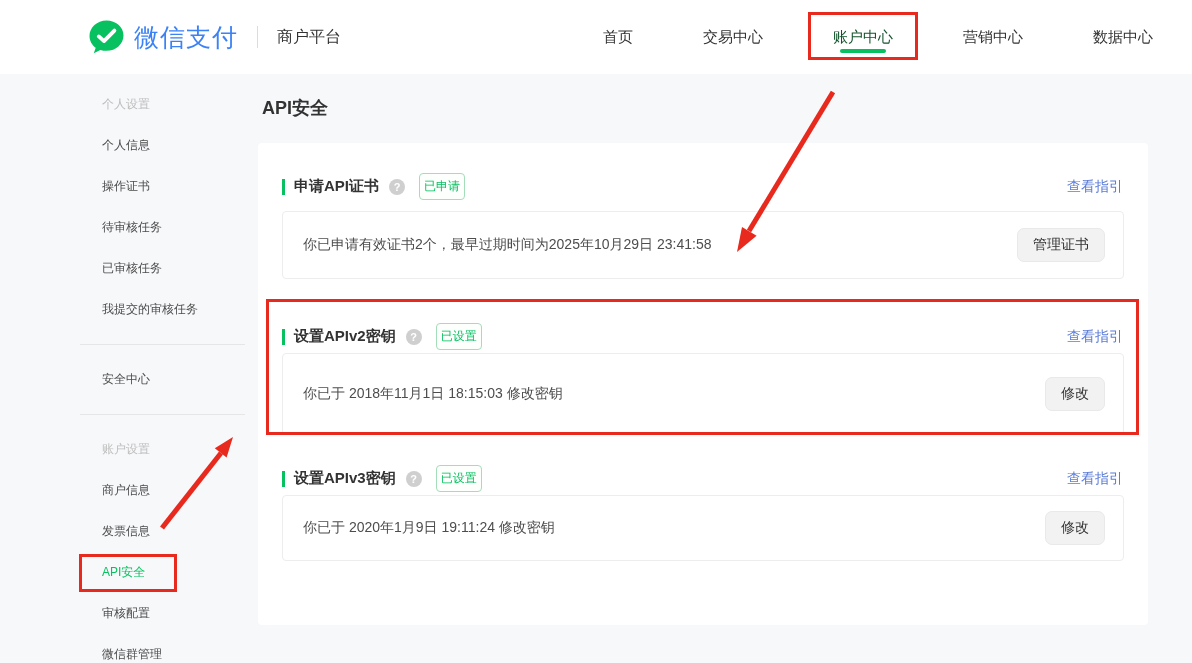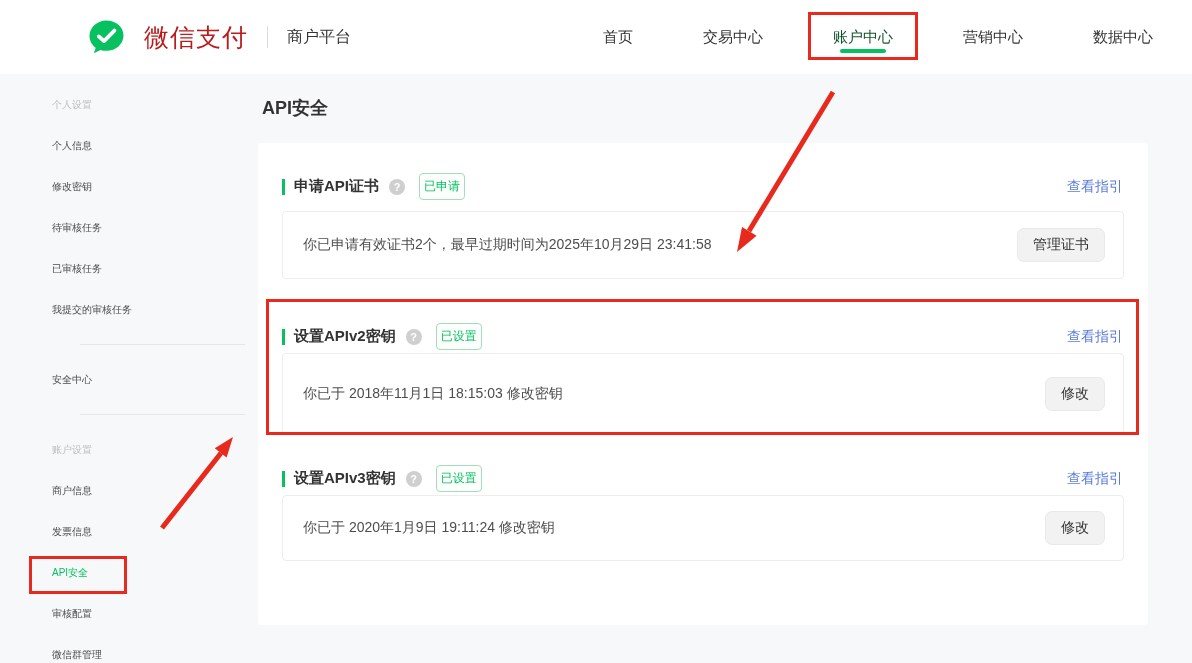--- a/index.html
+++ b/index.html
@@ -4,31 +4,31 @@
 <style>
   * { margin:0; padding:0; box-sizing:border-box; }
   html,body { background:#e9eaec; }
   body { font-family:"Liberation Sans","DejaVu Sans",sans-serif; }
   .page { position:relative; width:1192px; height:663px; background:#f7f8fa; overflow:hidden; margin:0 auto; }
 
   
   .header { position:absolute; top:0; left:0; width:1192px; height:74px; background:#ffffff; }
   .logo-area { position:absolute; left:88px; top:0; height:74px; display:flex; align-items:center; cursor:pointer; }
   .logo-bubble { width:37px; height:37px; display:block; }
-  .logo-text { font-size:25px; color:#b91c1c; margin-left:19px; letter-spacing:1px; }
+  .logo-text { font-size:25px; color:#3b82f6; margin-left:9px; letter-spacing:1px; }
   .logo-divider { width:1px; height:22px; background:#dcdcdc; margin:0 19px; }
   .logo-subtitle { font-size:16px; color:#333; }
   .top-nav { position:absolute; left:602px; top:0; height:74px; display:flex; align-items:center; gap:68px; }
   .nav-item { position:relative; font-size:15px; color:#333; cursor:pointer; padding:26px 1px; white-space:nowrap; }
   .nav-item.active { color:#14532d; }
   .nav-item.active .nav-underline { position:absolute; left:50%; transform:translateX(-50%); bottom:20px; width:46px; height:4px; border-radius:2px; background:#07c160; }
 
   
   .sidebar { position:absolute; top:74px; left:0; width:258px; }
-  .side-row { height:41px; display:flex; align-items:center; padding-left:52px; font-size:10px; color:#4b4b4b; cursor:pointer; }
+  .side-row { height:41px; display:flex; align-items:center; padding-left:86px; font-size:12px; color:#4b4b4b; cursor:pointer;margin-left:16px; }
   .side-row.first { margin-top:10px; }
   .side-label { color:#bdbdbd; cursor:default; }
   .side-row.active { color:#07c160; }
   .side-divider { border:none; border-top:1px solid #e6e6e6; margin:14px 13px 14px 80px; }
   .rel { position:relative; }
 
   
   .page-title { position:absolute; left:262px; top:96px; font-size:18px; color:#333; }
   .card { position:absolute; left:258px; top:143px; width:890px; height:482px; background:#ffffff; border-radius:4px; }
   .sec-header { position:absolute; left:24px; display:flex; align-items:center; }
@@ -82,21 +82,21 @@
       </span>
       <span class="nav-item">营销中心</span>
       <span class="nav-item">数据中心</span>
       <span class="nav-item">产品中心</span>
     </nav>
   </div>
 
   <div class="sidebar">
     <div class="side-row side-label first">个人设置</div>
     <div class="side-row">个人信息</div>
-    <div class="side-row">修改密钥</div>
+    <div class="side-row">操作证书</div>
     <div class="side-row">待审核任务</div>
     <div class="side-row">已审核任务</div>
     <div class="side-row">我提交的审核任务</div>
     <hr class="side-divider">
     <div class="side-row">安全中心</div>
     <hr class="side-divider">
     <div class="side-row side-label">账户设置</div>
     <div class="side-row">商户信息</div>
     <div class="side-row">发票信息</div>
     <div class="side-row active">

